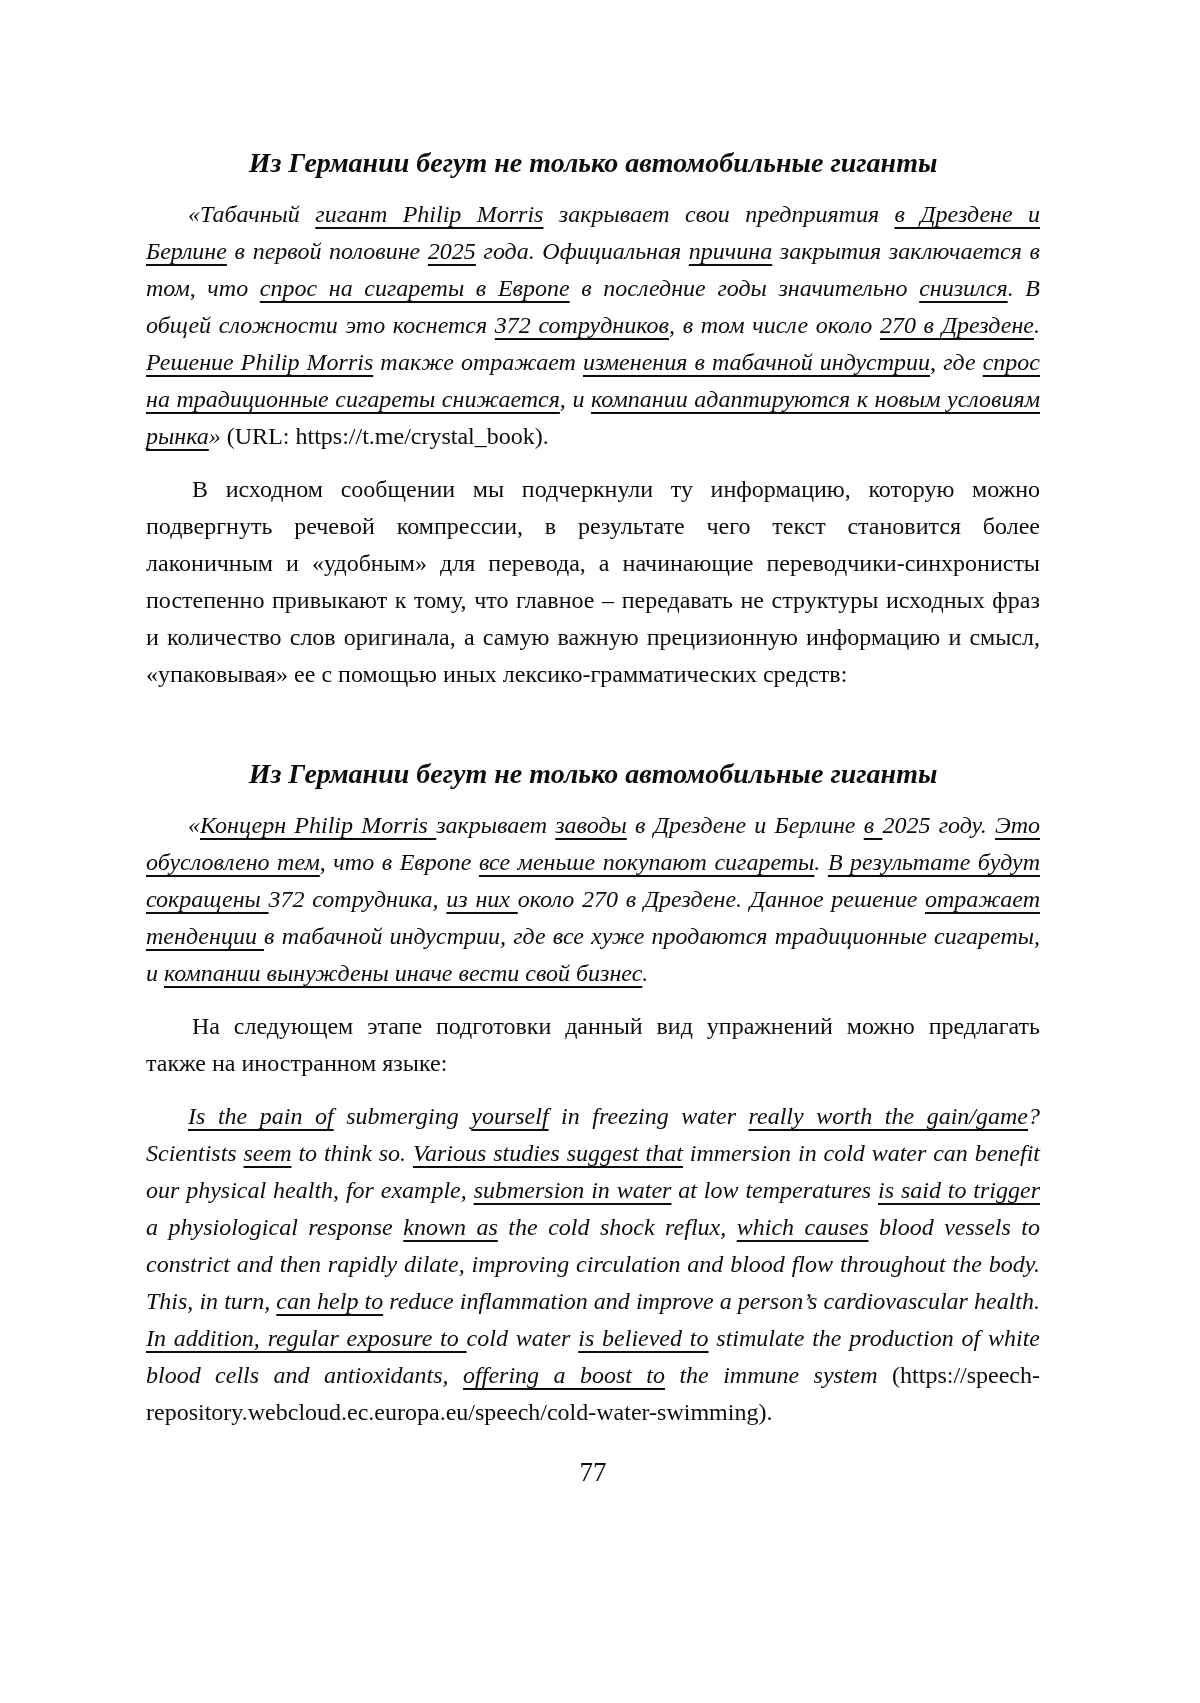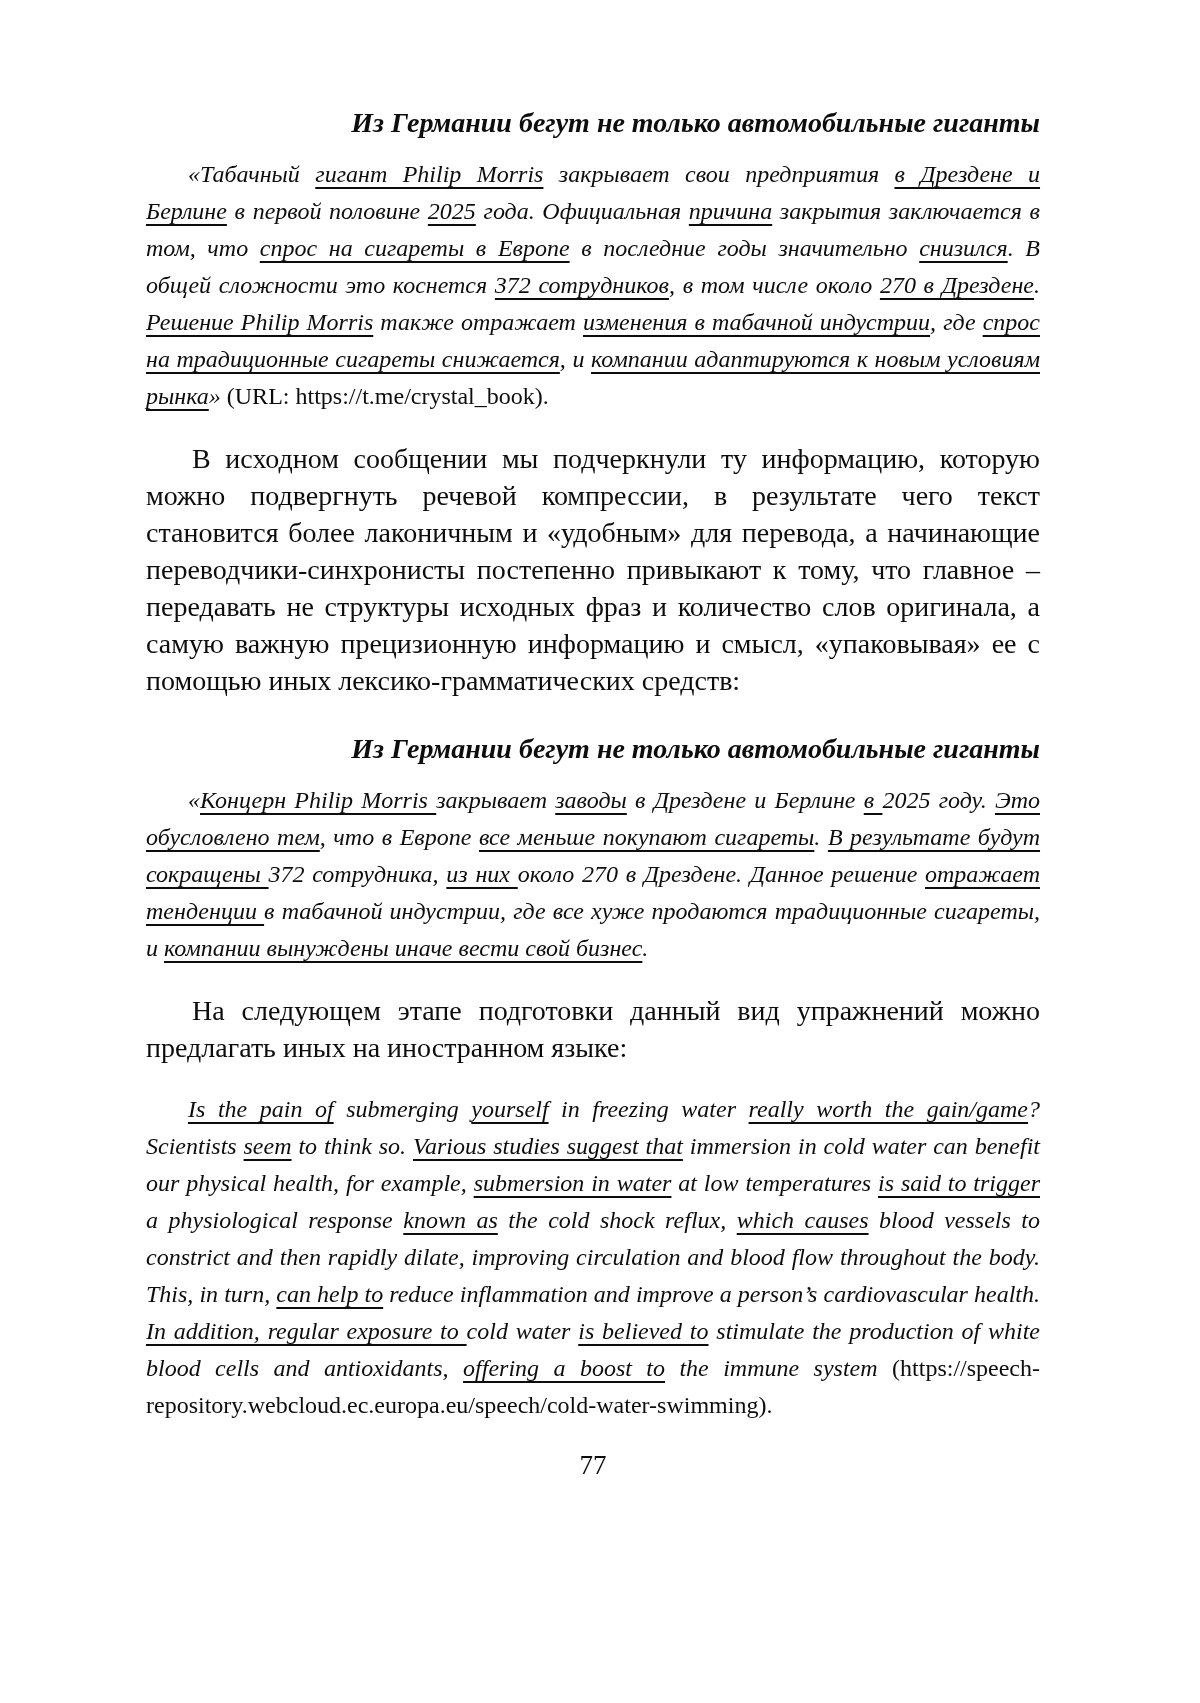--- a/index.html
+++ b/index.html
@@ -14,40 +14,41 @@
   .page {
     width: 1200px;
     height: 1703px;
     padding: 106px 160px 0 146px;
     position: relative;
   }
   .heading {
     font-size: 28px;
     font-weight: bold;
     font-style: italic;
-    text-align: right;
+    text-align: center;
     line-height: 34px;
     margin-bottom: 16px;
+    margin-top: 40px;
   }
   .heading + .quote { margin-top: 2px; }
   .quote {
     font-style: italic;
     font-size: 24px;
     line-height: 37px;
     text-align: justify;
     text-indent: 42px;
     hyphens: auto;
   }
   .body-para {
-    font-size: 28px;
+    font-size: 24px;
     line-height: 37px;
     text-align: justify;
     text-indent: 46px;
     hyphens: auto;
-    margin: 25px 0;
+    margin: 16px 0;
   }
   .spacer-before-heading { height: 8px; }
   .u {
     text-decoration: underline;
     text-decoration-thickness: 1.8px;
     text-underline-offset: 5px;
   }
   .roman { font-style: normal; }
   .page-number {
     text-align: center;
@@ -66,19 +67,19 @@
   <p class="quote" lang="ru"><span>«Табачный </span><span class="u">гигант Philip Morris</span><span> закрывает свои предприятия </span><span class="u">в Дрездене и Берлине</span><span> в первой половине </span><span class="u">2025</span><span> года. Официальная </span><span class="u">причина</span><span> закрытия заключается в том, что </span><span class="u">спрос на сигареты в Европе</span><span> в последние годы значительно </span><span class="u">снизился</span><span>. В общей сложности это коснется </span><span class="u">372 сотрудников</span><span>, в том числе около </span><span class="u">270 в Дрездене</span><span>. </span><span class="u">Решение Philip Morris</span><span> также отражает </span><span class="u">изменения в табачной индустрии</span><span>, где </span><span class="u">спрос на традиционные сигареты снижается</span><span>, и </span><span class="u">компании адаптируются к новым условиям рынка</span><span>» </span><span class="roman">(URL: https://t.me/crystal_book).</span></p>
 
   <p class="body-para" lang="ru">В исходном сообщении мы подчеркнули ту информацию, которую можно подвергнуть речевой компрессии, в результате чего текст становится более лаконичным и «удобным» для перевода, а начинающие переводчики-синхронисты постепенно привыкают к тому, что главное – передавать не структуры исходных фраз и количество слов оригинала, а самую важную прецизионную информацию и смысл, «упаковывая» ее с помощью иных лексико-грамматических средств:</p>
 
   <div class="spacer-before-heading"></div>
 
   <h2 class="heading" lang="ru">Из Германии бегут не только автомобильные гиганты</h2>
 
   <p class="quote" lang="ru"><span>«</span><span class="u">Концерн Philip Morris </span><span>закрывает </span><span class="u">заводы</span><span> в Дрездене и Берлине </span><span class="u">в </span><span>2025 году. </span><span class="u">Это обусловлено тем</span><span>, что в Европе </span><span class="u">все меньше покупают сигареты</span><span>. </span><span class="u">В результате будут сокращены </span><span>372 сотрудника, </span><span class="u">из них </span><span>около 270 в Дрездене. Данное решение </span><span class="u">отражает тенденции </span><span>в табачной индустрии, где все хуже продаются традиционные сигареты, и </span><span class="u">компании вынуждены иначе вести свой бизнес</span><span>.</span></p>
 
-  <p class="body-para" lang="ru">На следующем этапе подготовки данный вид упражнений можно предлагать иных на иностранном языке:</p>
+  <p class="body-para" lang="ru">На следующем этапе подготовки данный вид упражнений можно предлагать также на иностранном языке:</p>
 
   <p class="quote" lang="en"><span class="u">Is the pain of</span><span> submerging </span><span class="u">yourself</span><span> in freezing water </span><span class="u">really worth the gain/game</span><span>? Scientists </span><span class="u">seem</span><span> to think so. </span><span class="u">Various studies suggest that</span><span> immersion in cold water can benefit our physical health, for example, </span><span class="u">submersion in water</span><span> at low temperatures </span><span class="u">is said to trigger</span><span> a physiological response </span><span class="u">known as</span><span> the cold shock reflux, </span><span class="u">which causes</span><span> blood vessels to constrict and then rapidly dilate, improving circulation and blood flow throughout the body. This, in turn, </span><span class="u">can help to</span><span> reduce inflammation and improve a person’s cardiovascular health. </span><span class="u">In addition, regular exposure to </span><span>cold water </span><span class="u">is believed to</span><span> stimulate the production of white blood cells and antioxidants, </span><span class="u">offering a boost to</span><span> the immune system </span><span class="roman">(https://speech-repository.webcloud.ec.europa.eu/speech/cold-water-swimming).</span></p>
 
   <div class="page-number">77</div>
 
 </div>
 
 </body></html>

